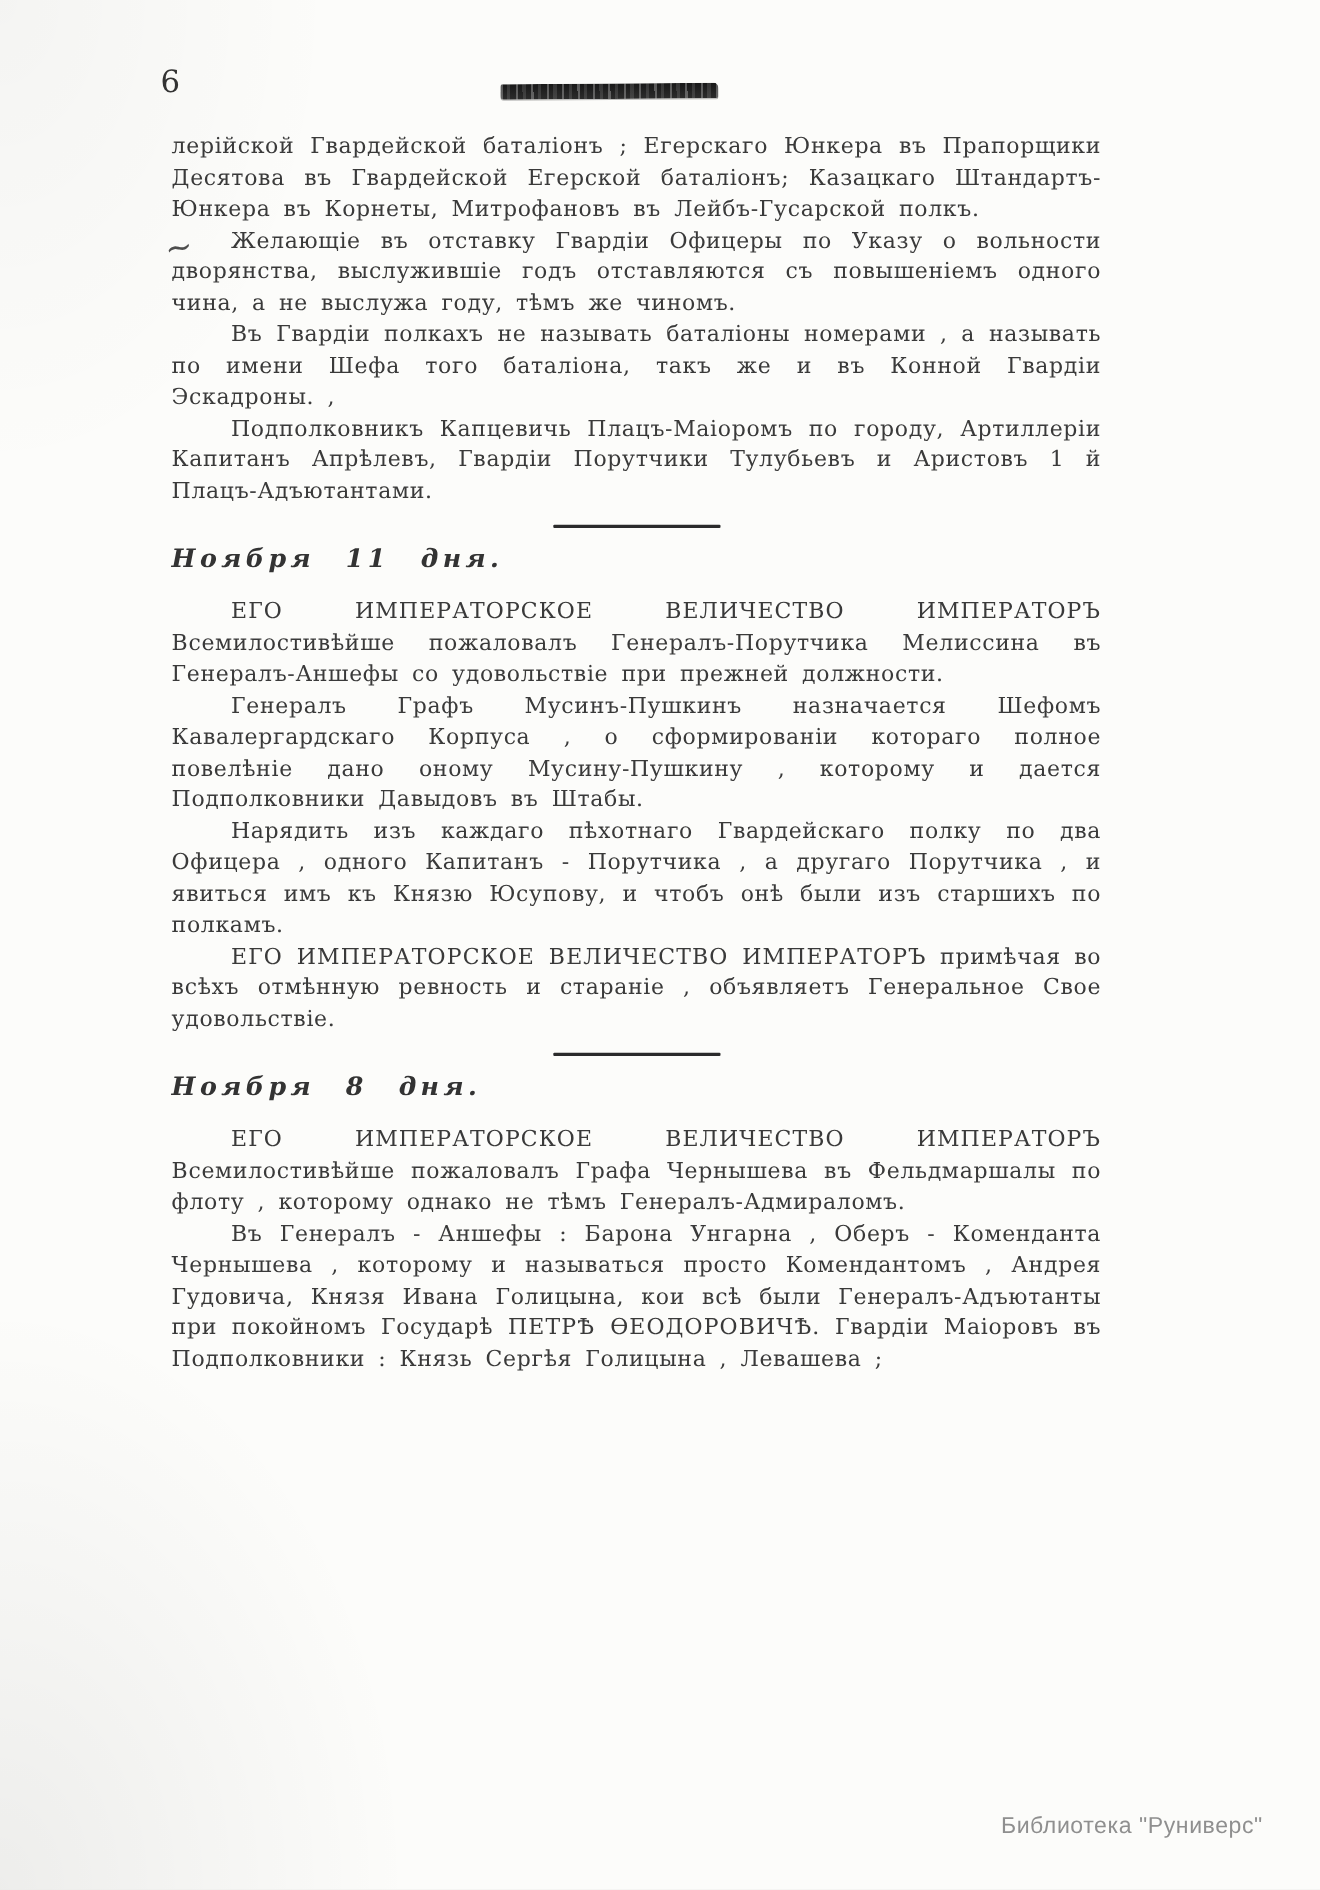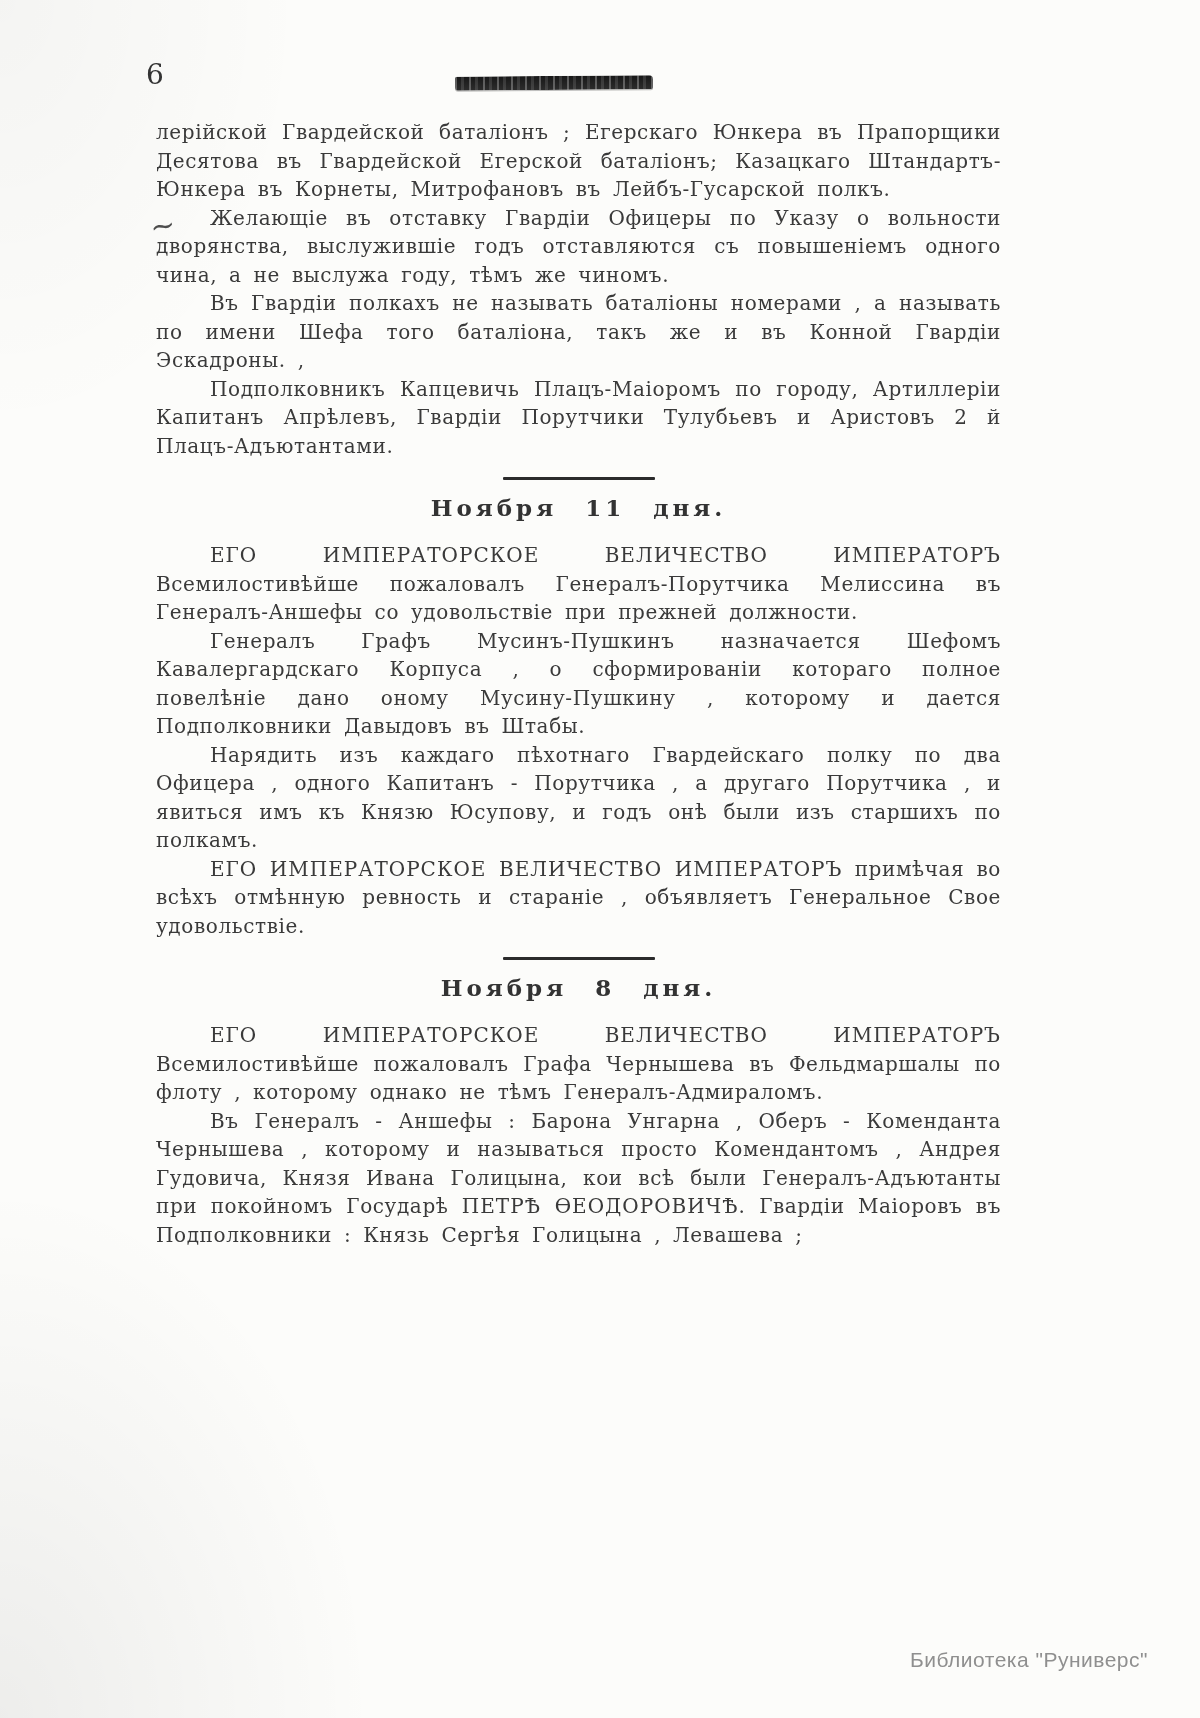--- a/index.html
+++ b/index.html
@@ -70,21 +70,21 @@
   }
   .divider {
     width: 152px;
     height: 3px;
     background: #2b2b2b;
     margin: 17px auto 10px auto;
     border-radius: 1px;
   }
   .date-heading {
     margin: 14px 0 20px 0;
-    text-align: center;
+    font-style: italic;
     font-weight: 700;
     font-size: 23px;
     letter-spacing: 4px;
     word-spacing: 16px;
     color: #333;
   }
   .watermark {
     position: absolute;
     right: 52px;
     bottom: 46px;
@@ -101,29 +101,29 @@
 
   <div class="page-number">6</div>
   <div class="ornament"></div>
   <span class="margin-mark">~</span>
 
   <div class="text-block">
 
     <p class="para no-indent">лерійской Гвардейской баталіонъ ; Егерскаго Юнкера въ Прапорщики Десятова въ Гвардейской Егерской баталіонъ; Казацкаго Штандартъ-Юнкера въ Корнеты, Митрофановъ въ Лейбъ-Гусарской полкъ.</p>
     <p class="para">Желающіе въ отставку Гвардіи Офицеры по Указу о вольности дворянства, выслужившіе годъ отставляются съ повышеніемъ одного чина, а не выслужа году, тѣмъ же чиномъ.</p>
     <p class="para">Въ Гвардіи полкахъ не называть баталіоны номерами , а называть по имени Шефа того баталіона, такъ же и въ Конной Гвардіи Эскадроны. ,</p>
-    <p class="para">Подполковникъ Капцевичь Плацъ-Маіоромъ по городу, Артиллеріи Капитанъ Апрѣлевъ, Гвардіи Порутчики Тулубьевъ и Аристовъ 2 й Плацъ-Адъютантами.</p>
+    <p class="para">Подполковникъ Капцевичь Плацъ-Маіоромъ по городу, Артиллеріи Капитанъ Апрѣлевъ, Гвардіи Порутчики Тулубьевъ и Аристовъ 1 й Плацъ-Адъютантами.</p>
 
     <div class="divider"></div>
 
     <h2 class="date-heading">Ноября 11 дня.</h2>
 
     <p class="para"><span class="caps">ЕГО ИМПЕРАТОРСКОЕ ВЕЛИЧЕСТВО ИМПЕРАТОРЪ</span><span> Всемилостивѣйше пожаловалъ Генералъ-Порутчика Мелиссина въ Генералъ-Аншефы со удовольствіе при прежней должности.</span></p>
     <p class="para">Генералъ Графъ Мусинъ-Пушкинъ назначается Шефомъ Кавалергардскаго Корпуса , о сформированіи котораго полное повелѣніе дано оному Мусину-Пушкину , которому и дается Подполковники Давыдовъ въ Штабы.</p>
-    <p class="para">Нарядить изъ каждаго пѣхотнаго Гвардейскаго полку по два Офицера , одного Капитанъ - Порутчика , а другаго Порутчика , и явиться имъ къ Князю Юсупову, и годъ онѣ были изъ старшихъ по полкамъ.</p>
+    <p class="para">Нарядить изъ каждаго пѣхотнаго Гвардейскаго полку по два Офицера , одного Капитанъ - Порутчика , а другаго Порутчика , и явиться имъ къ Князю Юсупову, и чтобъ онѣ были изъ старшихъ по полкамъ.</p>
     <p class="para"><span class="caps">ЕГО ИМПЕРАТОРСКОЕ ВЕЛИЧЕСТВО ИМПЕРАТОРЪ</span><span> примѣчая во всѣхъ отмѣнную ревность и стараніе , объявляетъ Генеральное Свое удовольствіе.</span></p>
 
     <div class="divider"></div>
 
     <h2 class="date-heading">Ноября 8 дня.</h2>
 
     <p class="para"><span class="caps">ЕГО ИМПЕРАТОРСКОЕ ВЕЛИЧЕСТВО ИМПЕРАТОРЪ</span><span> Всемилостивѣйше пожаловалъ Графа Чернышева въ Фельдмаршалы по флоту , которому однако не тѣмъ Генералъ-Адмираломъ.</span></p>
     <p class="para"><span>Въ Генералъ - Аншефы : Барона Унгарна , Оберъ - Коменданта Чернышева , которому и называться просто Комендантомъ , Андрея Гудовича, Князя Ивана Голицына, кои всѣ были Генералъ-Адъютанты при покойномъ Государѣ </span><span class="caps">ПЕТРѢ ѲЕОДОРОВИЧѢ.</span><span> Гвардіи Маіоровъ въ Подполковники : Князь Сергѣя Голицына , Левашева ;</span></p>
 
   </div>

